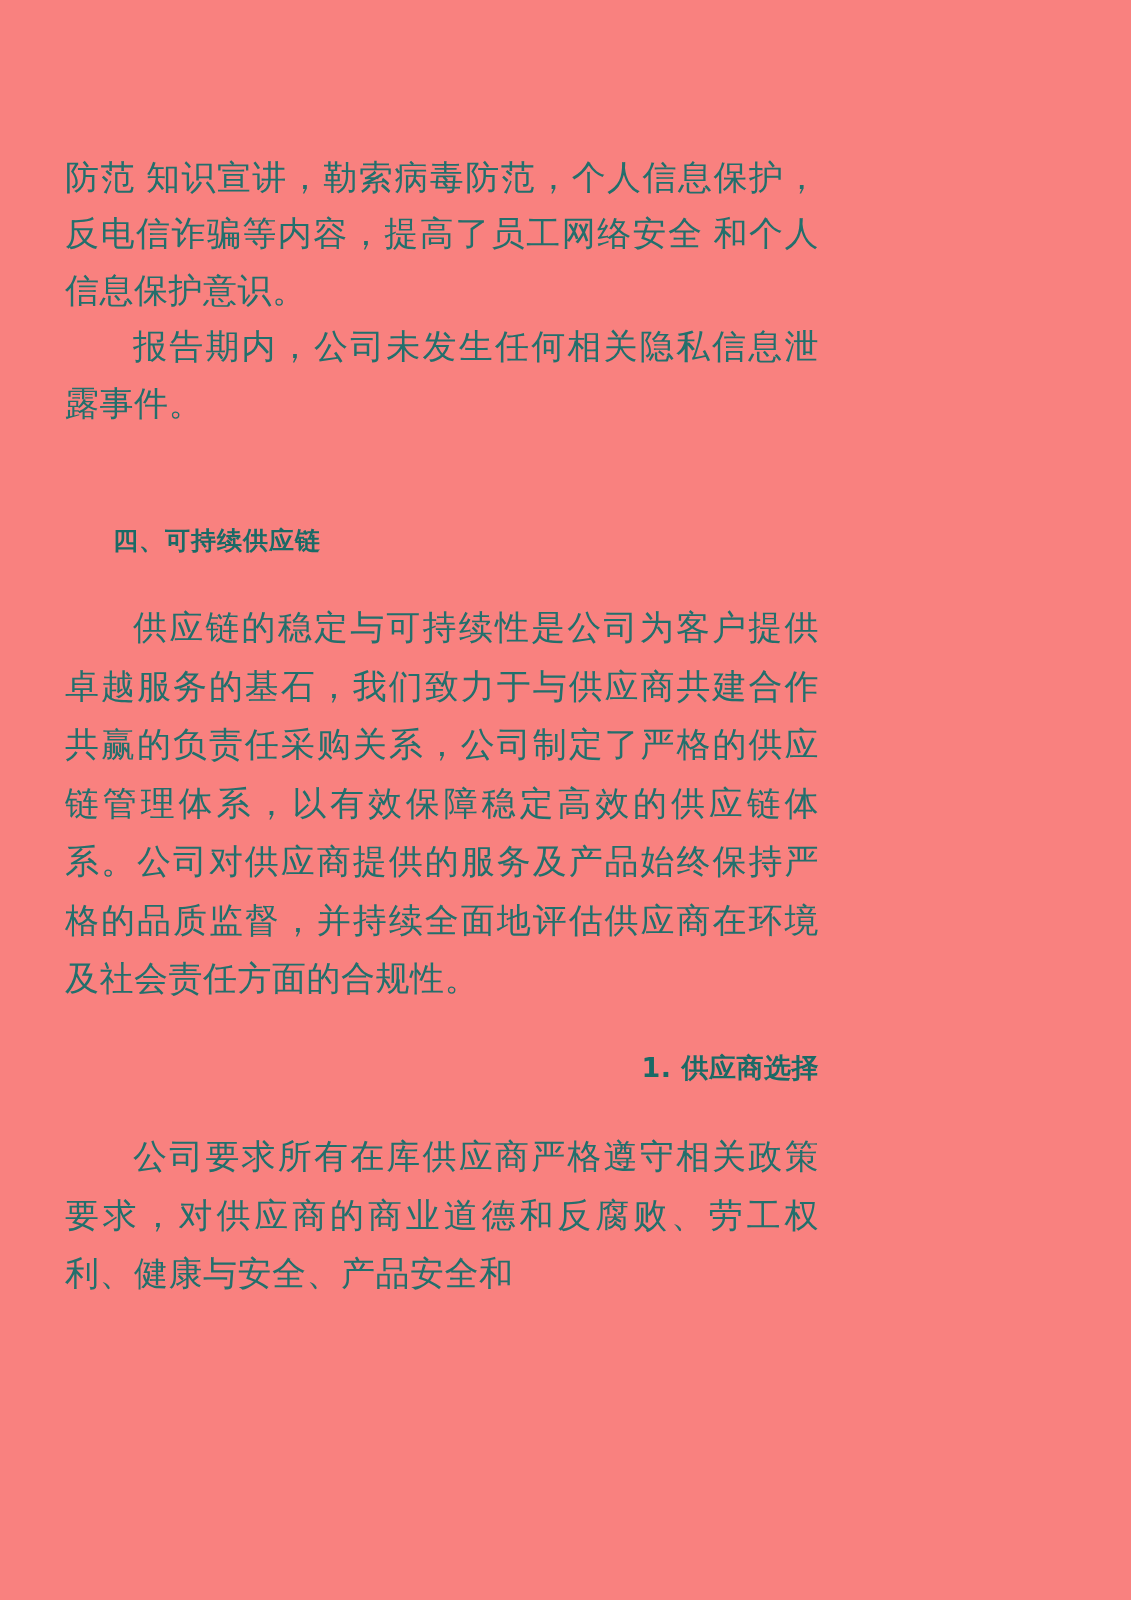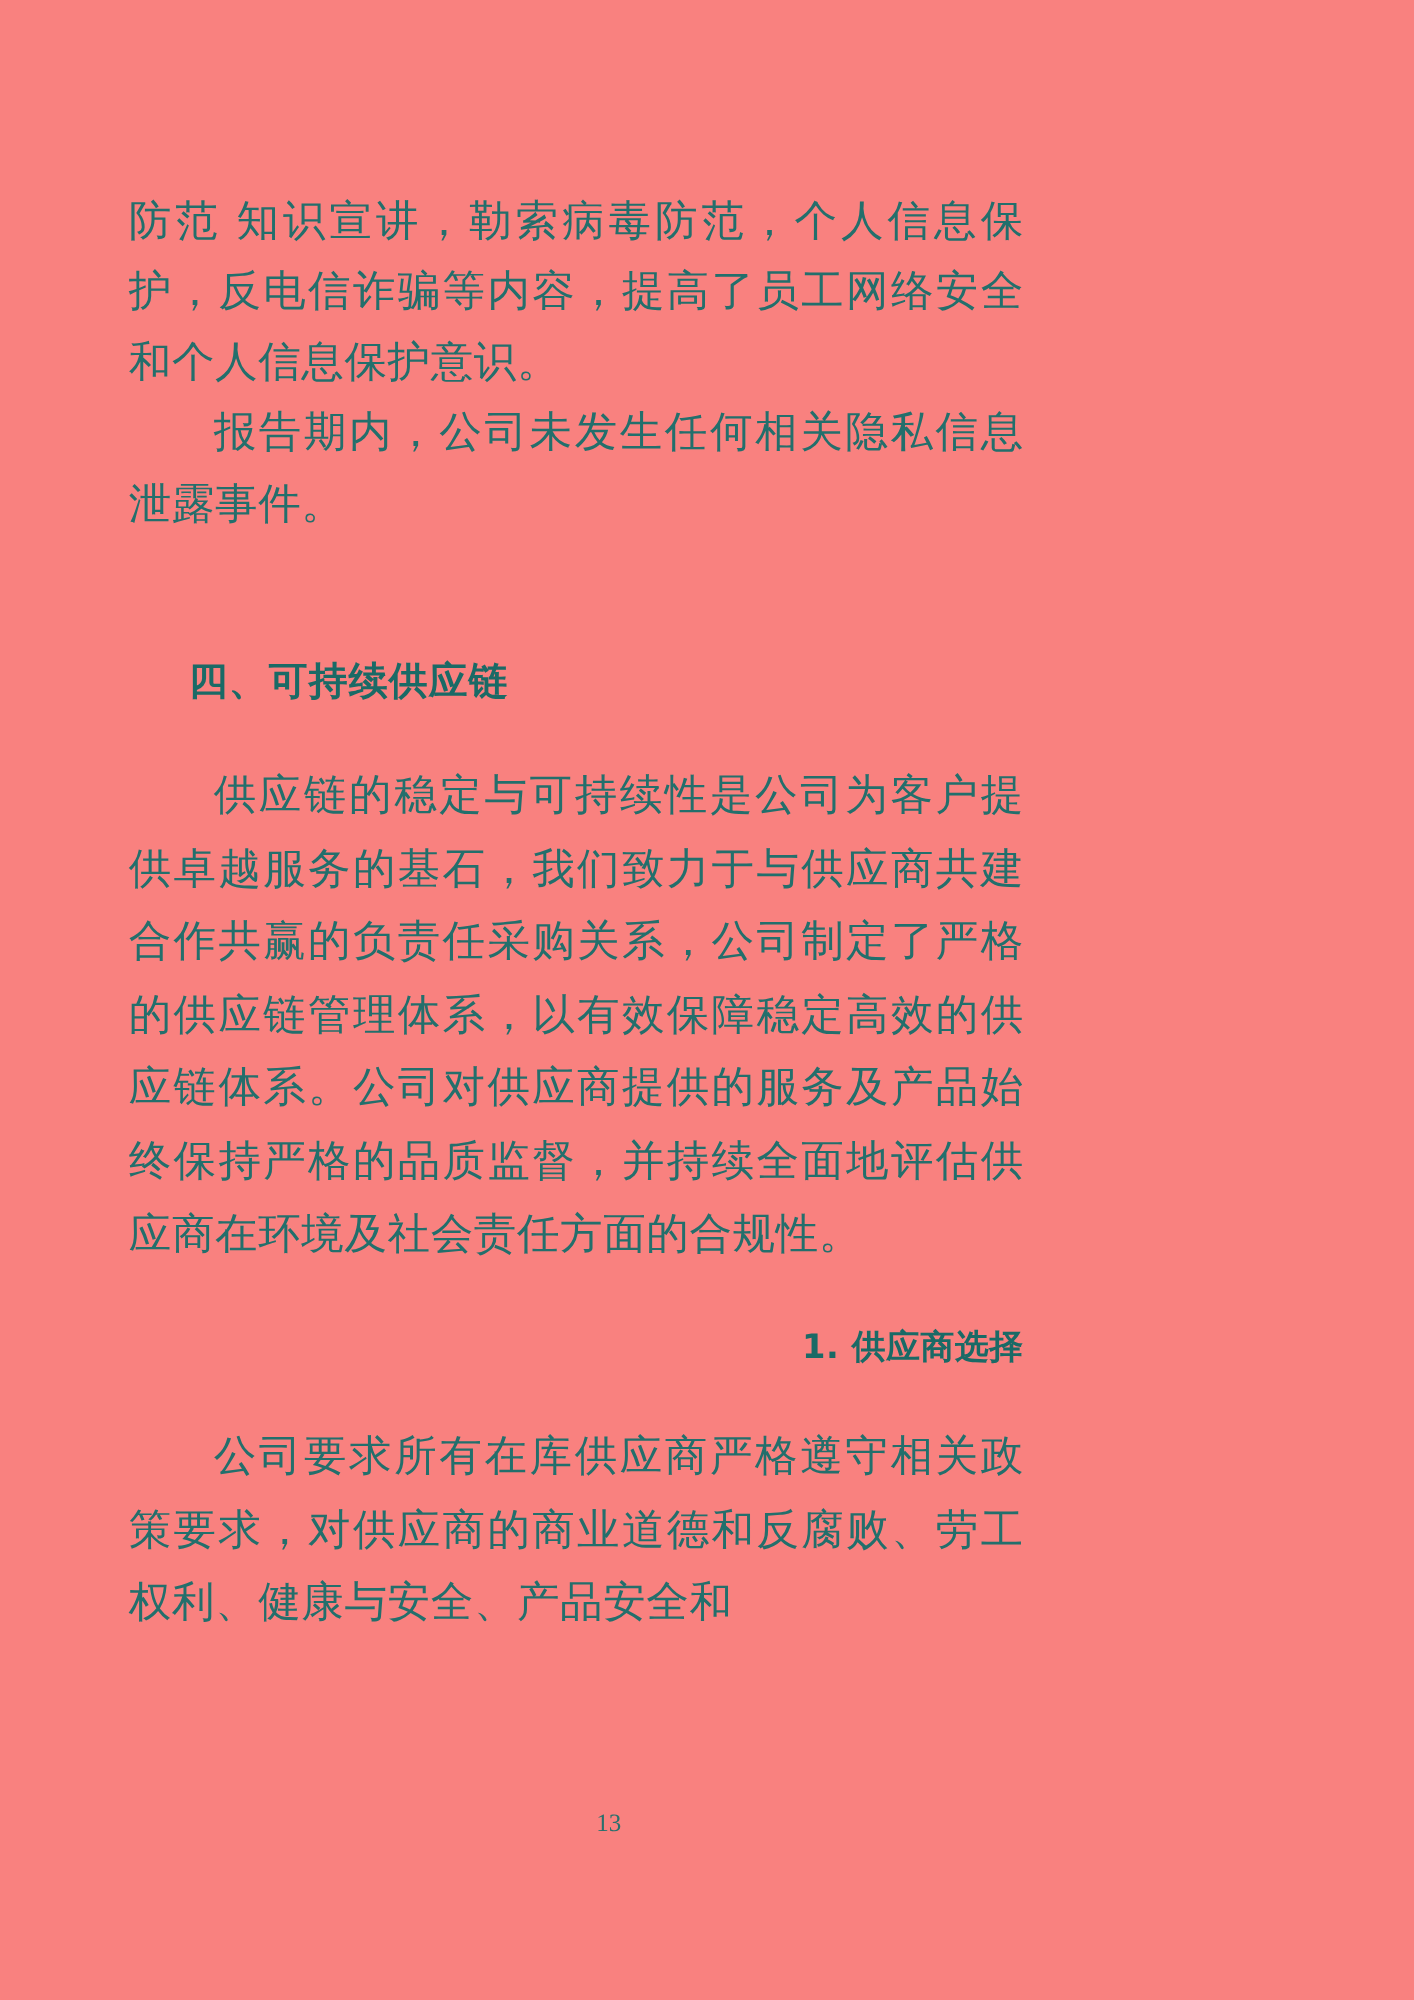--- a/index.html
+++ b/index.html
@@ -12,21 +12,21 @@
     background: #f9817f;
     font-family: "Liberation Serif", "DejaVu Serif", serif;
     color: #1c6b68;
     overflow: hidden;
   }
   .page {
     position: relative;
     width: 974px;
     height: 1600px;
     box-sizing: border-box;
-    padding: 150px 155px 0 103px;
+    padding: 150px 155px 0 65px;
   }
   .para {
     font-size: 34px;
     line-height: 1.72;
     letter-spacing: 0.5px;
     color: #236f6c;
     margin: 0;
     text-align: justify;
     text-justify: inter-ideograph;
   }
@@ -38,21 +38,21 @@
   }
   .spacer-lg {
     height: 92px;
   }
   .spacer-md {
     height: 42px;
   }
   .heading-1 {
     font-family: "DejaVu Sans", "Liberation Sans", sans-serif;
     font-weight: bold;
-    font-size: 31px;
+    font-size: 25px;
     color: #1a6a66;
     margin: 0 0 0 48px;
     letter-spacing: 1px;
   }
   .heading-2 {
     font-family: "DejaVu Sans", "Liberation Sans", sans-serif;
     font-weight: bold;
     font-size: 27px;
     color: #1a6a66;
     margin: 0;
@@ -89,15 +89,14 @@
 
   <div class="spacer-md"></div>
 
   <h3 class="heading-2">1. 供应商选择</h3>
 
   <div class="spacer-md"></div>
 
 
   <p class="para indent">公司要求所有在库供应商严格遵守相关政策要求，对供应商的商业道德和反腐败、劳工权利、健康与安全、产品安全和</p>
 
-  <div class="page-number">13</div>
 
 </div>
 
 </body></html>

